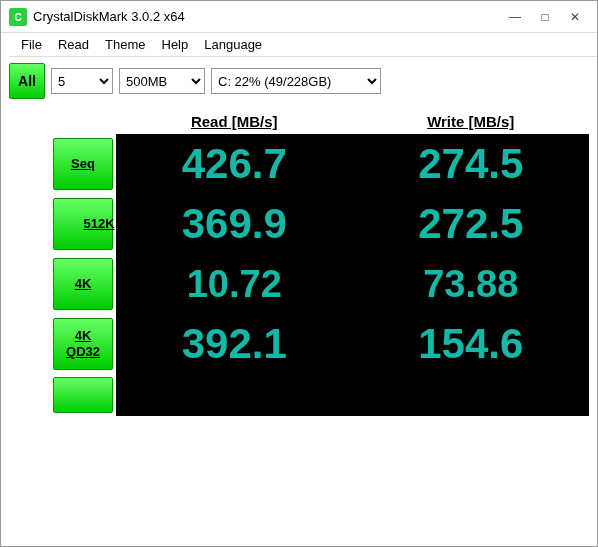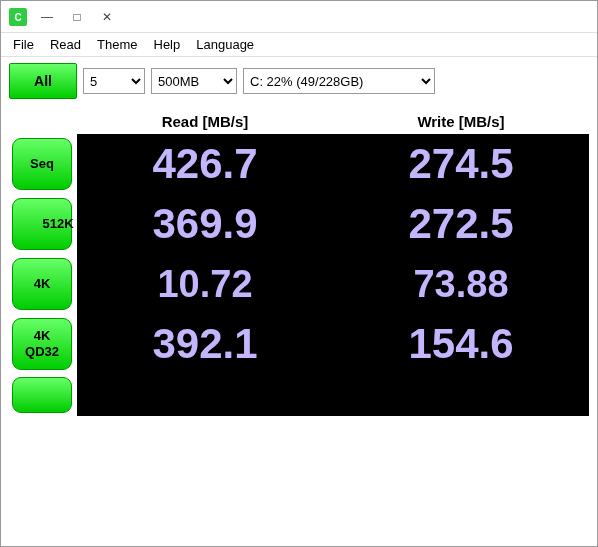--- a/index.html
+++ b/index.html
@@ -63,20 +63,21 @@
     }
 
     
     .menu-bar {
       display: flex;
       align-items: center;
       height: 24px;
       padding: 0 4px;
       background: #ffffff;
       border-bottom: 1px solid #e0e0e0;
+      margin-left: 8px;
     }
 
     .menu-item {
       padding: 2px 8px;
       font-size: 13px;
       cursor: pointer;
       color: #000;
     }
 
     
@@ -87,21 +88,21 @@
       gap: 6px;
       background: #ffffff;
     }
 
     .all-btn {
       background: linear-gradient(to bottom, #66ff66, #00cc00);
       border: 1px solid #009900;
       color: #000;
       font-size: 14px;
       font-weight: bold;
-      width: 68px;
+      width: 36px;
       height: 36px;
       cursor: pointer;
       border-radius: 2px;
     }
 
     .dropdown {
       height: 26px;
       font-size: 13px;
       border: 1px solid #999;
       background: white;
@@ -111,28 +112,29 @@
 
     .dropdown-small {
       width: 62px;
     }
 
     .dropdown-medium {
       width: 86px;
     }
 
     .dropdown-large {
-      width: 192px;
+      width: 170px;
     }
 
     
     .main-content {
       flex: 1;
       padding: 4px 8px 8px 8px;
       background: #ffffff;
+      text-decoration: underline;
     }
 
     
     .bench-table {
       width: 100%;
       border-collapse: collapse;
     }
 
     .bench-table th {
       font-size: 15px;
@@ -153,40 +155,41 @@
 
     .label-btn {
       background: linear-gradient(to bottom, #66ff66, #00cc00);
       border: 1px solid #009900;
       color: #000;
       font-size: 13px;
       font-weight: bold;
       width: 60px;
       height: 52px;
       cursor: pointer;
-      border-radius: 9px;
+      border-radius: 2px;
       display: flex;
       align-items: center;
       justify-content: center;
       text-align: center;
       line-height: 1.2;
+      margin-left: 41px;
     }
 
     .value-cell {
       background: #000;
       border: 2px solid #00cc00;
       text-align: center;
       vertical-align: middle;
       height: 60px;
     }
 
     .value-text {
       font-size: 42px;
       font-weight: bold;
-      color: #c4b5fd;
+      color: #14b8a6;
       font-family: Arial, sans-serif;
       line-height: 1;
     }
 
     .value-text.smaller {
       font-size: 38px;
     }
 
     
     .bottom-row td {
@@ -201,20 +204,21 @@
 </head>
 <body>
 
 <div class="window">
   <div class="title-bar">
 
     <svg class="title-bar-icon" viewBox="0 0 18 18">
       <rect width="18" height="18" fill="#2ecc40" rx="2"></rect>
       <text x="9" y="13" text-anchor="middle" font-size="10" font-weight="bold" fill="white">C</text>
     </svg>
+    <span class="title-bar-title">CrystalDiskMark 3.0.2 x64</span>
     <div class="title-bar-controls">
       <button class="title-bar-btn">—</button>
       <button class="title-bar-btn">□</button>
       <button class="title-bar-btn close">✕</button>
     </div>
   </div>
 
   <div class="menu-bar">
     <span class="menu-item">File</span>
     <span class="menu-item">Read</span>

